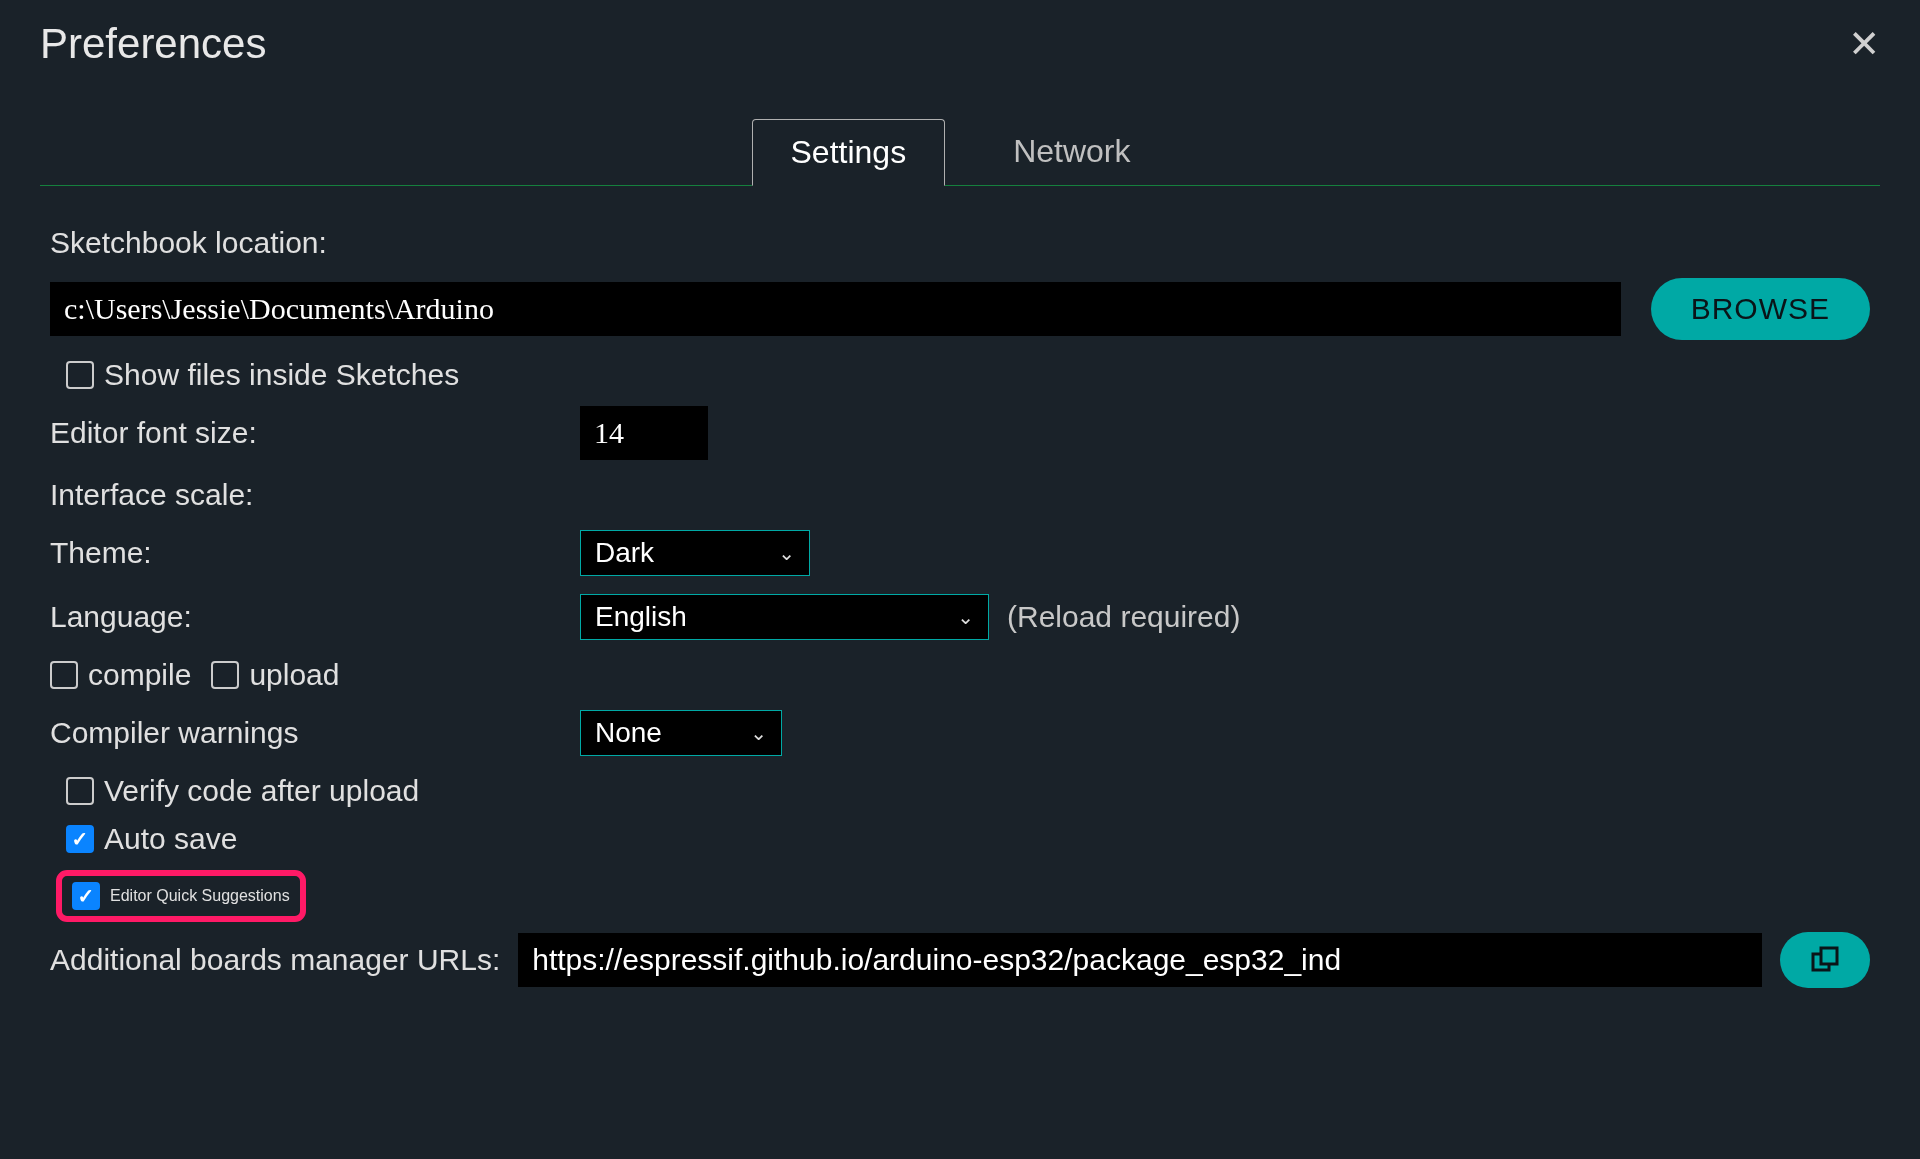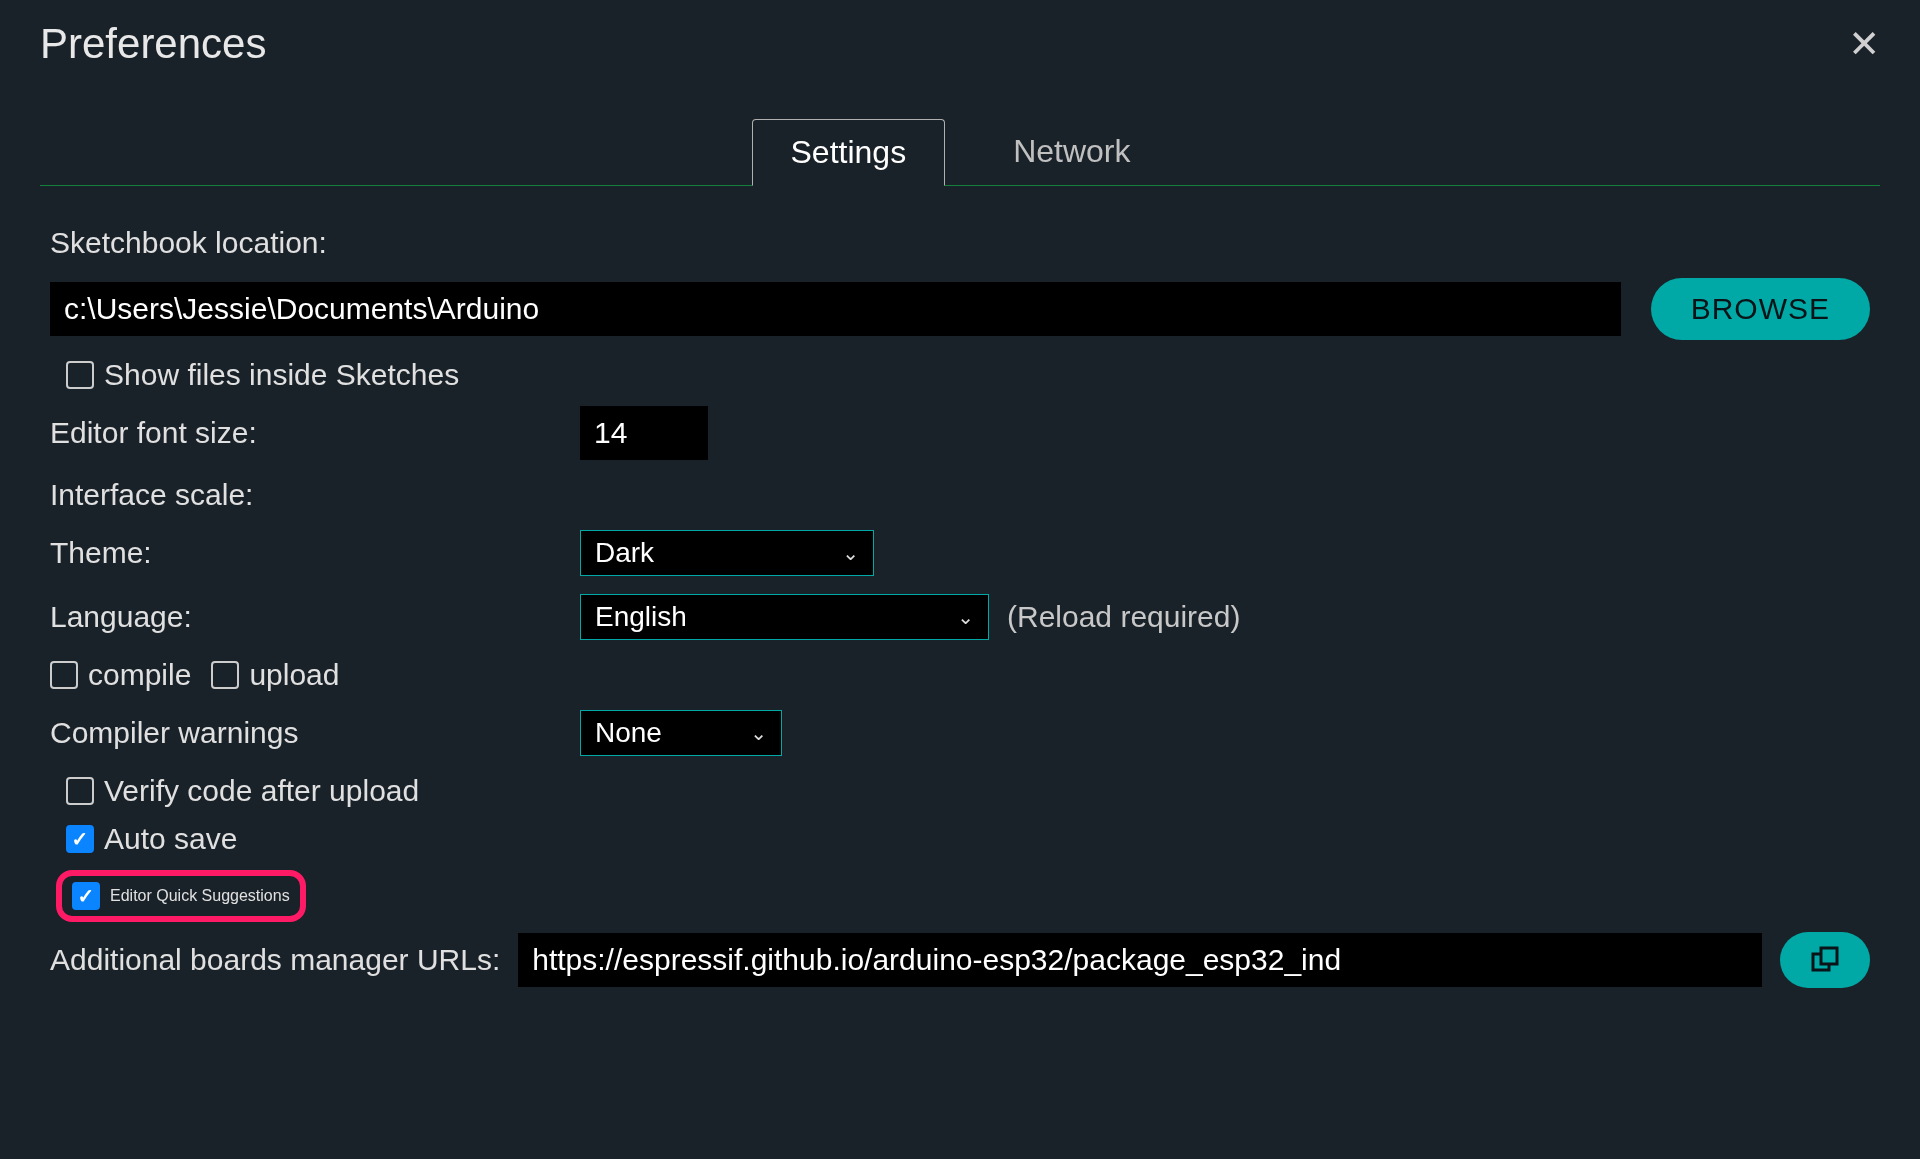--- a/index.html
+++ b/index.html
@@ -67,21 +67,21 @@
   .label-col {
     width: 530px;
     flex-shrink: 0;
   }
   .text-input {
     background: #000;
     color: #fff;
     border: none;
     font-size: 30px;
     padding: 10px 14px;
-    font-family: Liberation Sans, sans-serif;
+    font-family: Liberation Serif, serif;
   }
   .text-input.wide {
     flex: 1;
     margin-right: 30px;
   }
   .text-input.small {
     width: 128px;
   }
   .text-input.tiny {
     width: 140px;
@@ -134,40 +134,40 @@
     border: 1px solid #00a9a5;
     color: #fff;
     font-size: 28px;
     padding: 6px 14px;
     display: inline-flex;
     align-items: center;
     justify-content: space-between;
     gap: 20px;
     cursor: pointer;
   }
-  .select.theme { width: 294px; }
+  .select.theme { width: 230px; }
   .select.lang  { width: 409px; }
   .select.warn  { width: 202px; }
   .chevron {
     font-size: 20px;
     color: #e0e0e0;
   }
   .inline-group {
     display: flex;
     align-items: center;
     gap: 10px;
   }
   .hint {
     color: #c8c8c8;
     margin-left: 18px;
     font-size: 30px;
   }
   .highlight-box {
     border: 6px solid #ff1a66;
-    border-radius: 16px;
+    border-radius: 11px;
     padding: 6px 10px 6px 10px;
     display: inline-flex;
     align-items: center;
     gap: 10px;
     margin-left: 6px;
     margin-bottom: 10px;
   }
   .url-row {
     display: flex;
     align-items: center;

